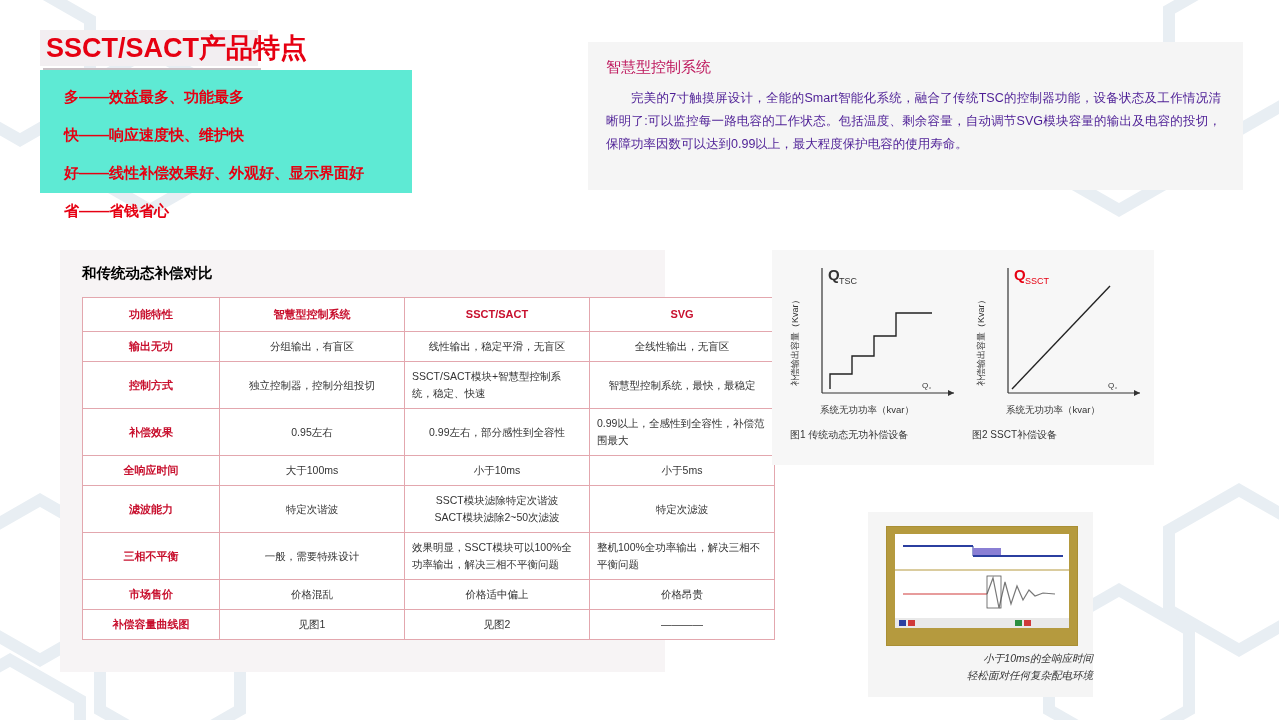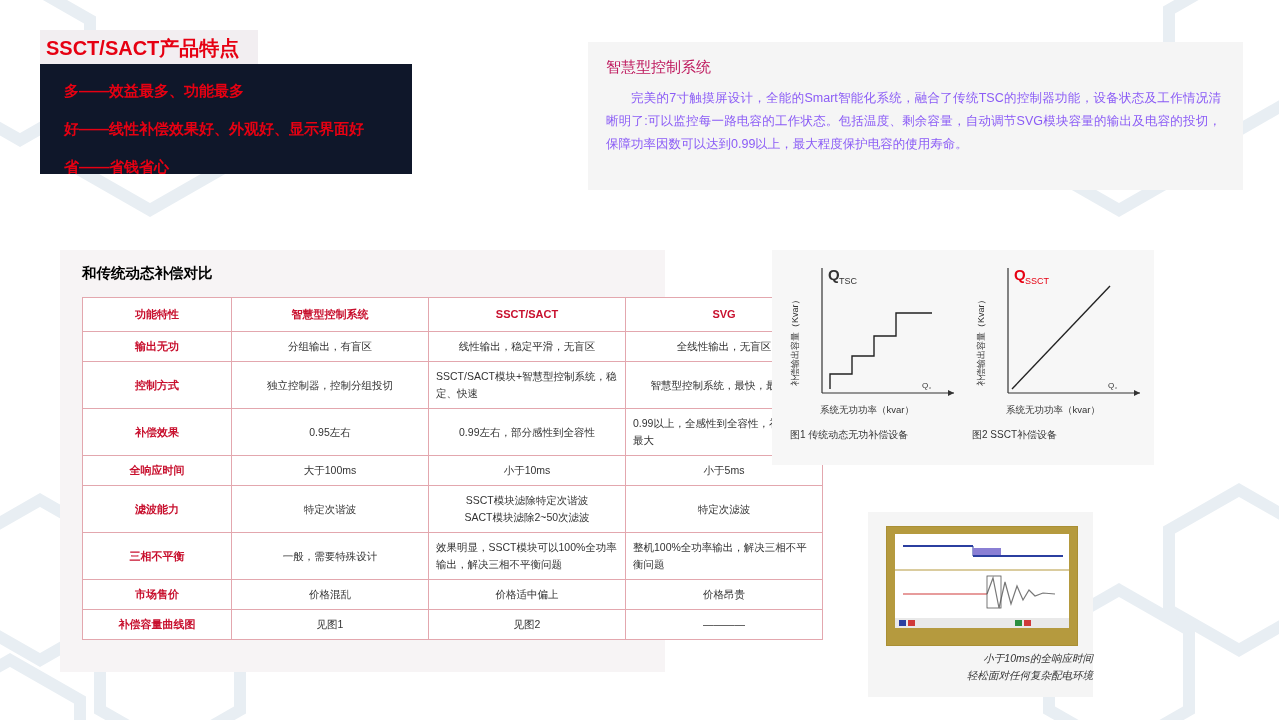--- a/index.html
+++ b/index.html
@@ -14,39 +14,39 @@
   .hex-tl{left:-40px;top:-30px;}
   .hex-bl{left:-30px;bottom:-60px;}
   .hex-tr{right:-30px;top:-40px;}
   .hex-br{right:-40px;bottom:-40px;}
 
   .layer{position:absolute;z-index:2;}
 
   
   .title-block{left:40px;top:30px;width:270px;}
   .title-bg{position:absolute;left:0;top:0;width:218px;height:36px;background:#f2eef1;}
-  .title-text{position:relative;font-size:20px;font-weight:bold;color:#e60012;line-height:36px;padding-left:6px;white-space:nowrap;}
+  .title-text{position:relative;font-size:27px;font-weight:bold;color:#e60012;line-height:36px;padding-left:6px;white-space:nowrap;}
   .title-underline{position:absolute;left:3px;top:38px;width:218px;height:2px;background:#c9c0c5;}
 
   
-  .features{left:40px;top:64px;width:372px;height:110px;background:#0f172a;}
+  .features{left:40px;top:70px;width:372px;height:123px;background:#5eead4;}
   .features ul{list-style:none;margin:0;padding:18px 0 0 24px;}
   .features li{color:#e60012;font-size:15px;font-weight:bold;line-height:17px;margin-bottom:21px;}
 
   
   .panel-smart{left:588px;top:42px;width:655px;height:148px;background:#f5f5f5;}
   .panel-smart h3{margin:0;padding:16px 0 0 18px;font-size:15px;font-weight:normal;color:#be185d;}
-  .panel-smart p{margin:0;padding:10px 22px 0 18px;font-size:12.5px;line-height:23px;color:#8b5cf6;text-align:justify;text-indent:2em;}
+  .panel-smart p{margin:0;padding:10px 22px 0 18px;font-size:12.5px;line-height:23px;color:#4c1d95;text-align:justify;text-indent:2em;}
 
   
   .panel-table{left:60px;top:250px;width:605px;height:422px;background:#f7f4f5;}
   .panel-table h3{margin:0;padding:14px 0 0 22px;font-size:14.5px;font-weight:bold;color:#000000;}
   table.cmp{border-collapse:collapse;margin:14px 0 0 22px;width:560px;background:#fff;table-layout:fixed;}
   table.cmp td{border:1px solid #e3a7ae;font-size:10.5px;color:#333;text-align:center;vertical-align:middle;padding:6px 7px;line-height:17px;}
-  table.cmp tr.head td{font-weight:bold;color:#c8102e;font-size:11px;padding:8px 22px;}
+  table.cmp tr.head td{font-weight:bold;color:#c8102e;font-size:11px;padding:8px 16px;}
   table.cmp td.rowhead{font-weight:bold;color:#c8102e;font-size:11px;}
   table.cmp td.c1{width:104px;}
   table.cmp td.c2{width:152px;}
   table.cmp td.c3{width:152px;}
   table.cmp td.c4{width:152px;}
   table.cmp td.left{text-align:left;}
 
   
   .panel-charts{left:772px;top:250px;width:382px;height:215px;background:#f7f7f7;}
   .chart-wrap{position:absolute;top:8px;}
@@ -95,20 +95,21 @@
 
 <div class="layer title-block">
   <div class="title-bg"></div>
   <div class="title-text">SSCT/SACT产品特点</div>
   <div class="title-underline"></div>
 </div>
 
 <div class="layer features">
   <ul>
     <li>多——效益最多、功能最多</li>
+    <li>快——响应速度快、维护快</li>
     <li>好——线性补偿效果好、外观好、显示界面好</li>
     <li>省——省钱省心</li>
   </ul>
 </div>
 
 <div class="layer panel-smart">
   <h3>智慧型控制系统</h3>
   <p>完美的7寸触摸屏设计，全能的Smart智能化系统，融合了传统TSC的控制器功能，设备状态及工作情况清晰明了:可以监控每一路电容的工作状态。包括温度、剩余容量，自动调节SVG模块容量的输出及电容的投切，保障功率因数可以达到0.99以上，最大程度保护电容的使用寿命。</p>
 </div>
 

